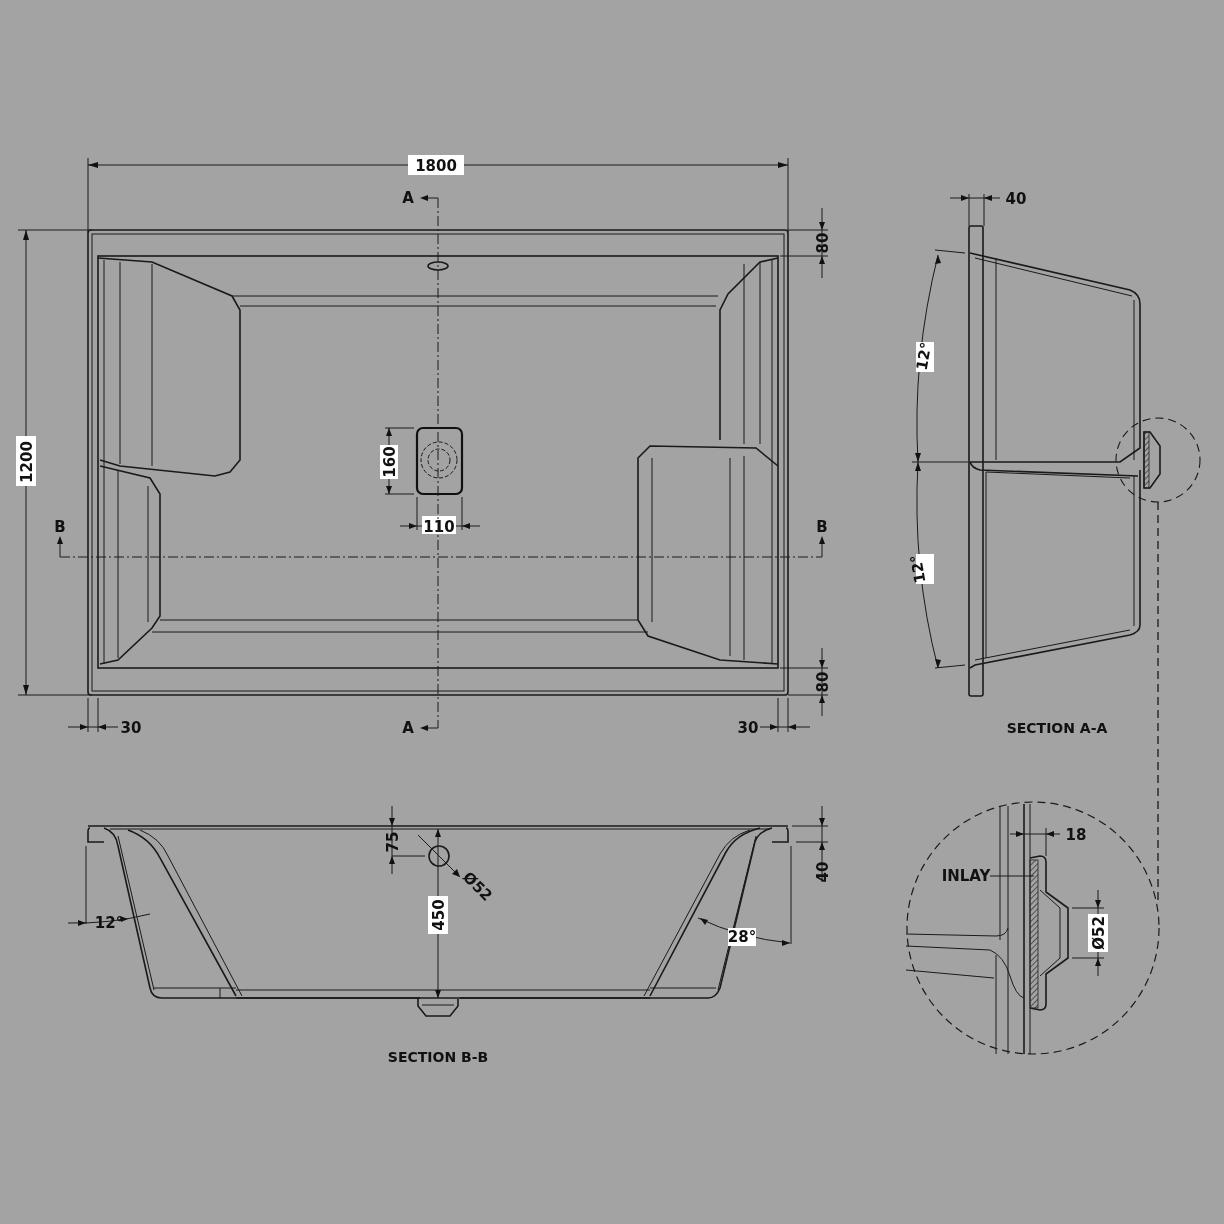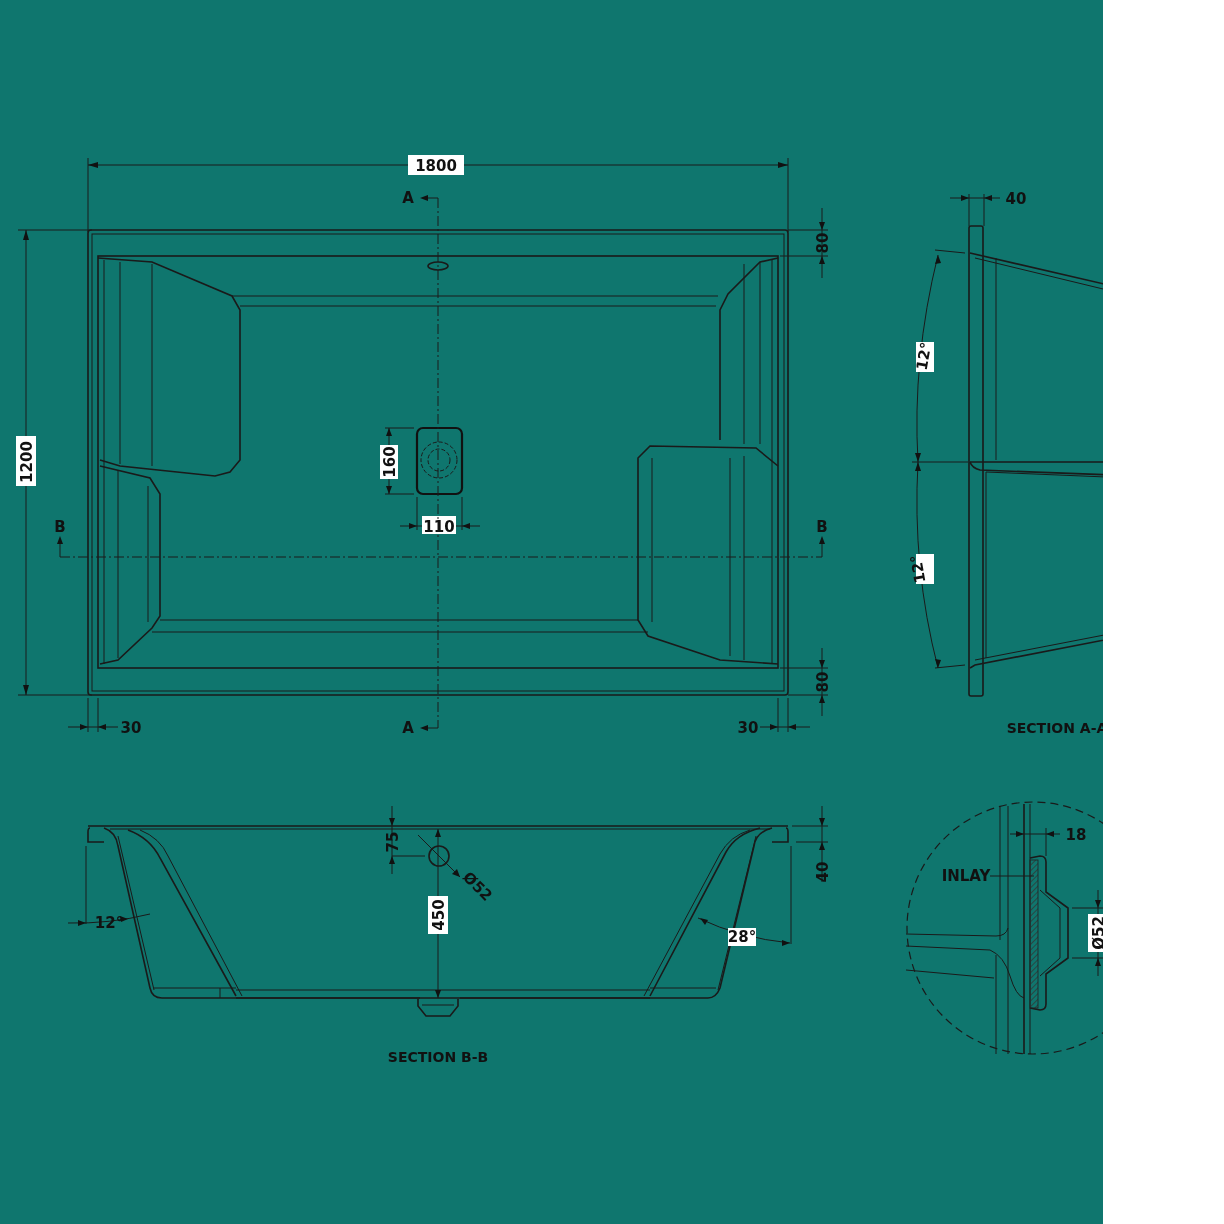--- a/index.html
+++ b/index.html
@@ -1,16 +1,16 @@
 <!DOCTYPE html>
 <html><head>
 <meta charset="utf-8">
 <style>
   html, body { margin: 0; padding: 0; background: #ffffff; }
-  #canvas { position: relative; width: 1103px; height: 1224px; background: #0f766e; overflow: hidden; }
+  #canvas { position: relative; width: 1224px; height: 1224px; background: #a3a3a3; overflow: hidden; }
   svg { position: absolute; left: 0; top: 0; }
   .ln { stroke: #1a1a1a; fill: none; stroke-width: 1.6; }
   .thin { stroke: #1a1a1a; fill: none; stroke-width: 1; }
   .bold { stroke: #111; fill: none; stroke-width: 2.2; }
   .dash { stroke: #1a1a1a; fill: none; stroke-width: 1; stroke-dasharray: 10 3 2 3; }
   .dashed { stroke: #1a1a1a; fill: none; stroke-width: 1.3; stroke-dasharray: 8 5; }
   .lbl { font-family: "DejaVu Sans", sans-serif; font-weight: bold; font-size: 15px; fill: #111; }
   .title { font-family: "DejaVu Sans", sans-serif; font-weight: bold; font-size: 14px; fill: #111; }
   .arrow { fill: #111; stroke: none; }
 </style>

